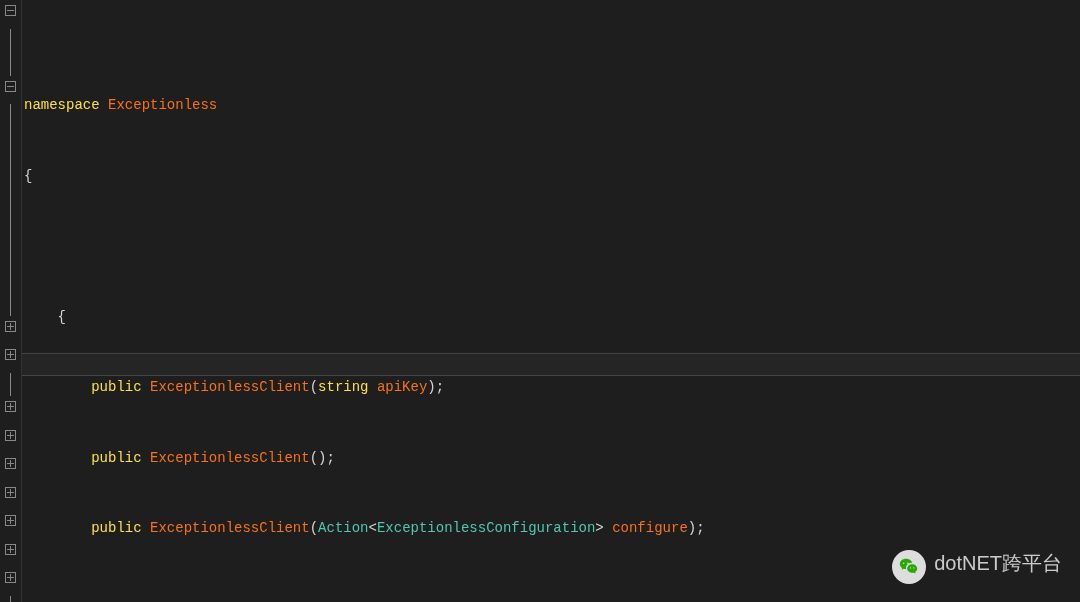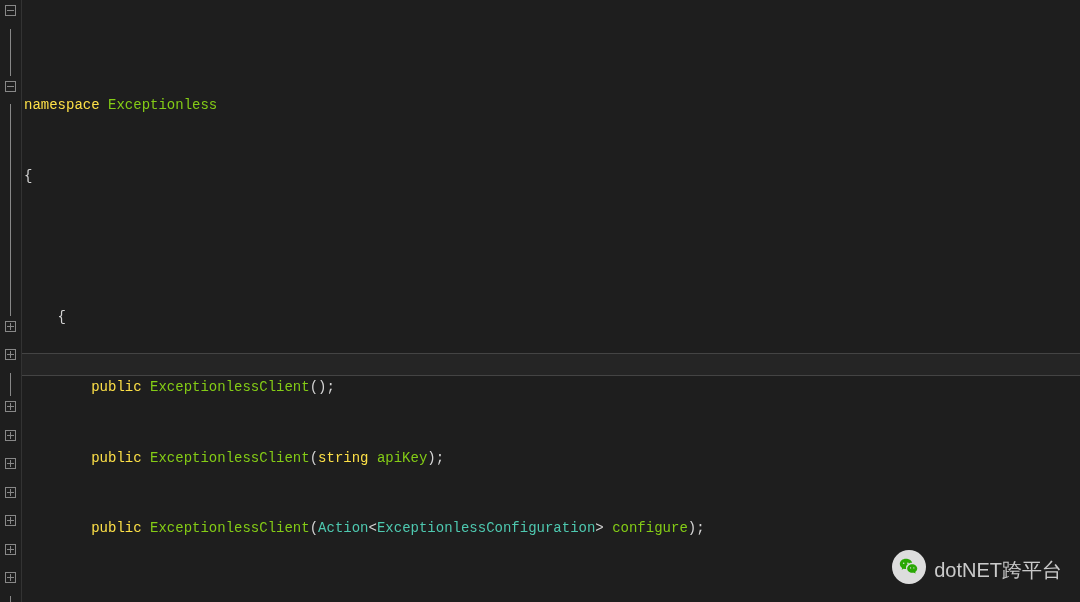--- a/index.html
+++ b/index.html
@@ -61,21 +61,21 @@
   .code {
     flex: 1;
     padding-left: 2px;
     white-space: pre;
     line-height: 23.5px;
     position: relative;
   }
   .line { height: 23.5px; }
   .kw { color: #fde047; }
   .type { color: #4ec9b0; }
-  .plain { color: #84cc16; }
+  .plain { color: #f97316; }
   .punct { color: #d4d4d4; }
   .highlight-line {
     position: absolute;
     left: 0;
     right: 0;
     height: 23.5px;
     border-top: 1px solid #444;
     border-bottom: 1px solid #444;
     background: rgba(255,255,255,0.03);
     pointer-events: none;
@@ -87,21 +87,21 @@
     top: 0;
     bottom: 0;
     width: 1px;
     background: #888;
   }
   .watermark {
     position: absolute;
     right: 18px;
     bottom: 18px;
     display: flex;
-    align-items: flex-end;
+    align-items: flex-start;
     gap: 8px;
     color: #e8e8e8;
     font-family: "Microsoft YaHei", sans-serif;
     font-size: 20px;
     opacity: 0.85;
   }
   .watermark-icon {
     width: 34px;
     height: 34px;
     border-radius: 50%;
@@ -192,22 +192,22 @@
 
   </div>
 
   <div class="code">
     <div class="highlight-line" style="top: 352.5px;"></div>
 
     <div class="line"><span class="kw">namespace</span> <span class="plain">Exceptionless</span></div>
     <div class="line"><span class="punct">{</span></div>
     <div class="line"></div>
     <div class="line">    <span class="punct">{</span></div>
+    <div class="line">        <span class="kw">public</span> <span class="plain">ExceptionlessClient</span><span class="punct">(</span><span class="kw">string</span><span class="plain"> apiKey</span><span class="punct">);</span></div>
     <div class="line">        <span class="kw">public</span> <span class="plain">ExceptionlessClient</span><span class="punct">();</span></div>
-    <div class="line">        <span class="kw">public</span> <span class="plain">ExceptionlessClient</span><span class="punct">(</span><span class="kw">string</span><span class="plain"> apiKey</span><span class="punct">);</span></div>
     <div class="line">        <span class="kw">public</span> <span class="plain">ExceptionlessClient</span><span class="punct">(</span><span class="type">Action</span><span class="punct">&lt;</span><span class="type">ExceptionlessConfiguration</span><span class="punct">&gt;</span><span class="plain"> configure</span><span class="punct">);</span></div>
     
     
     
     
     
     
     
     
     

